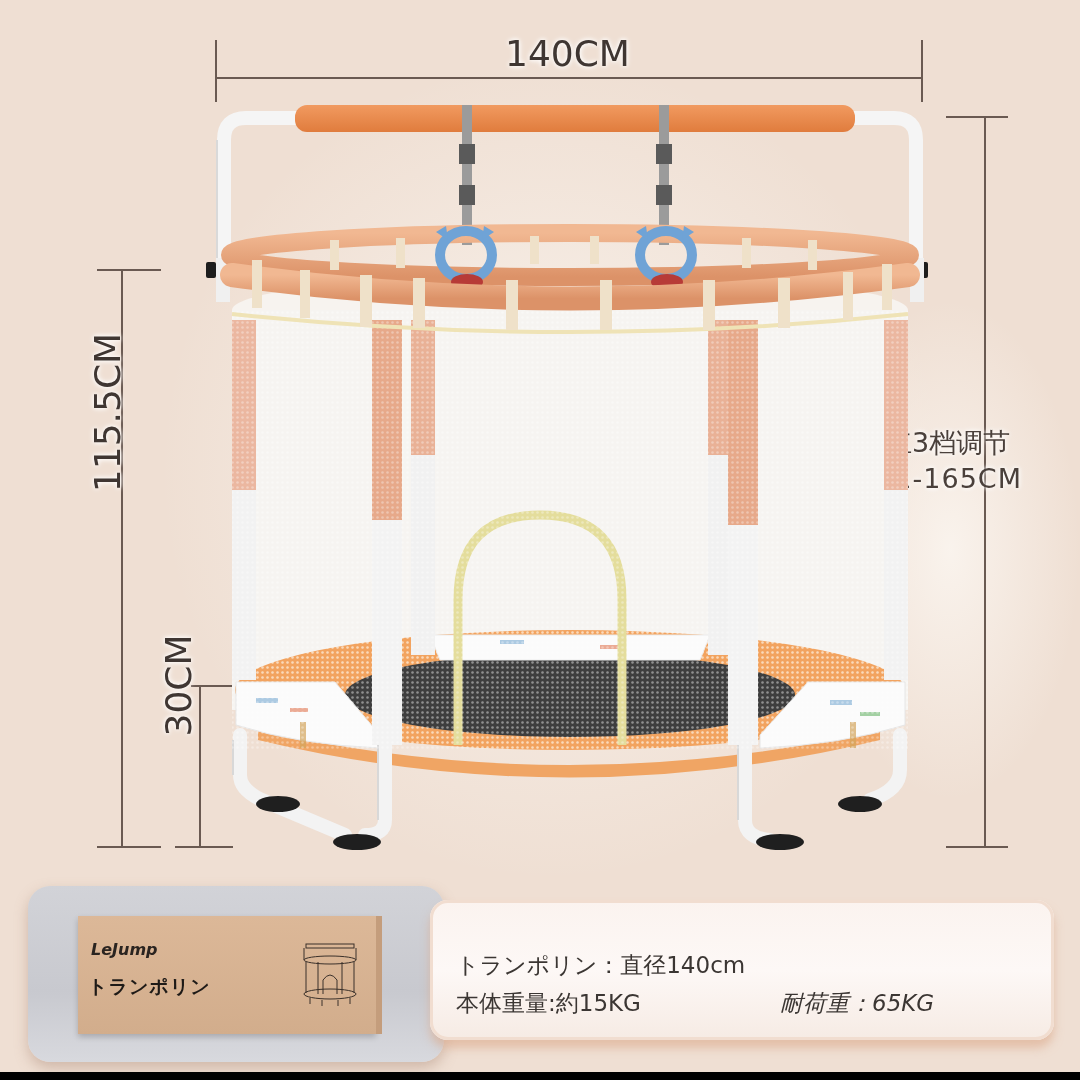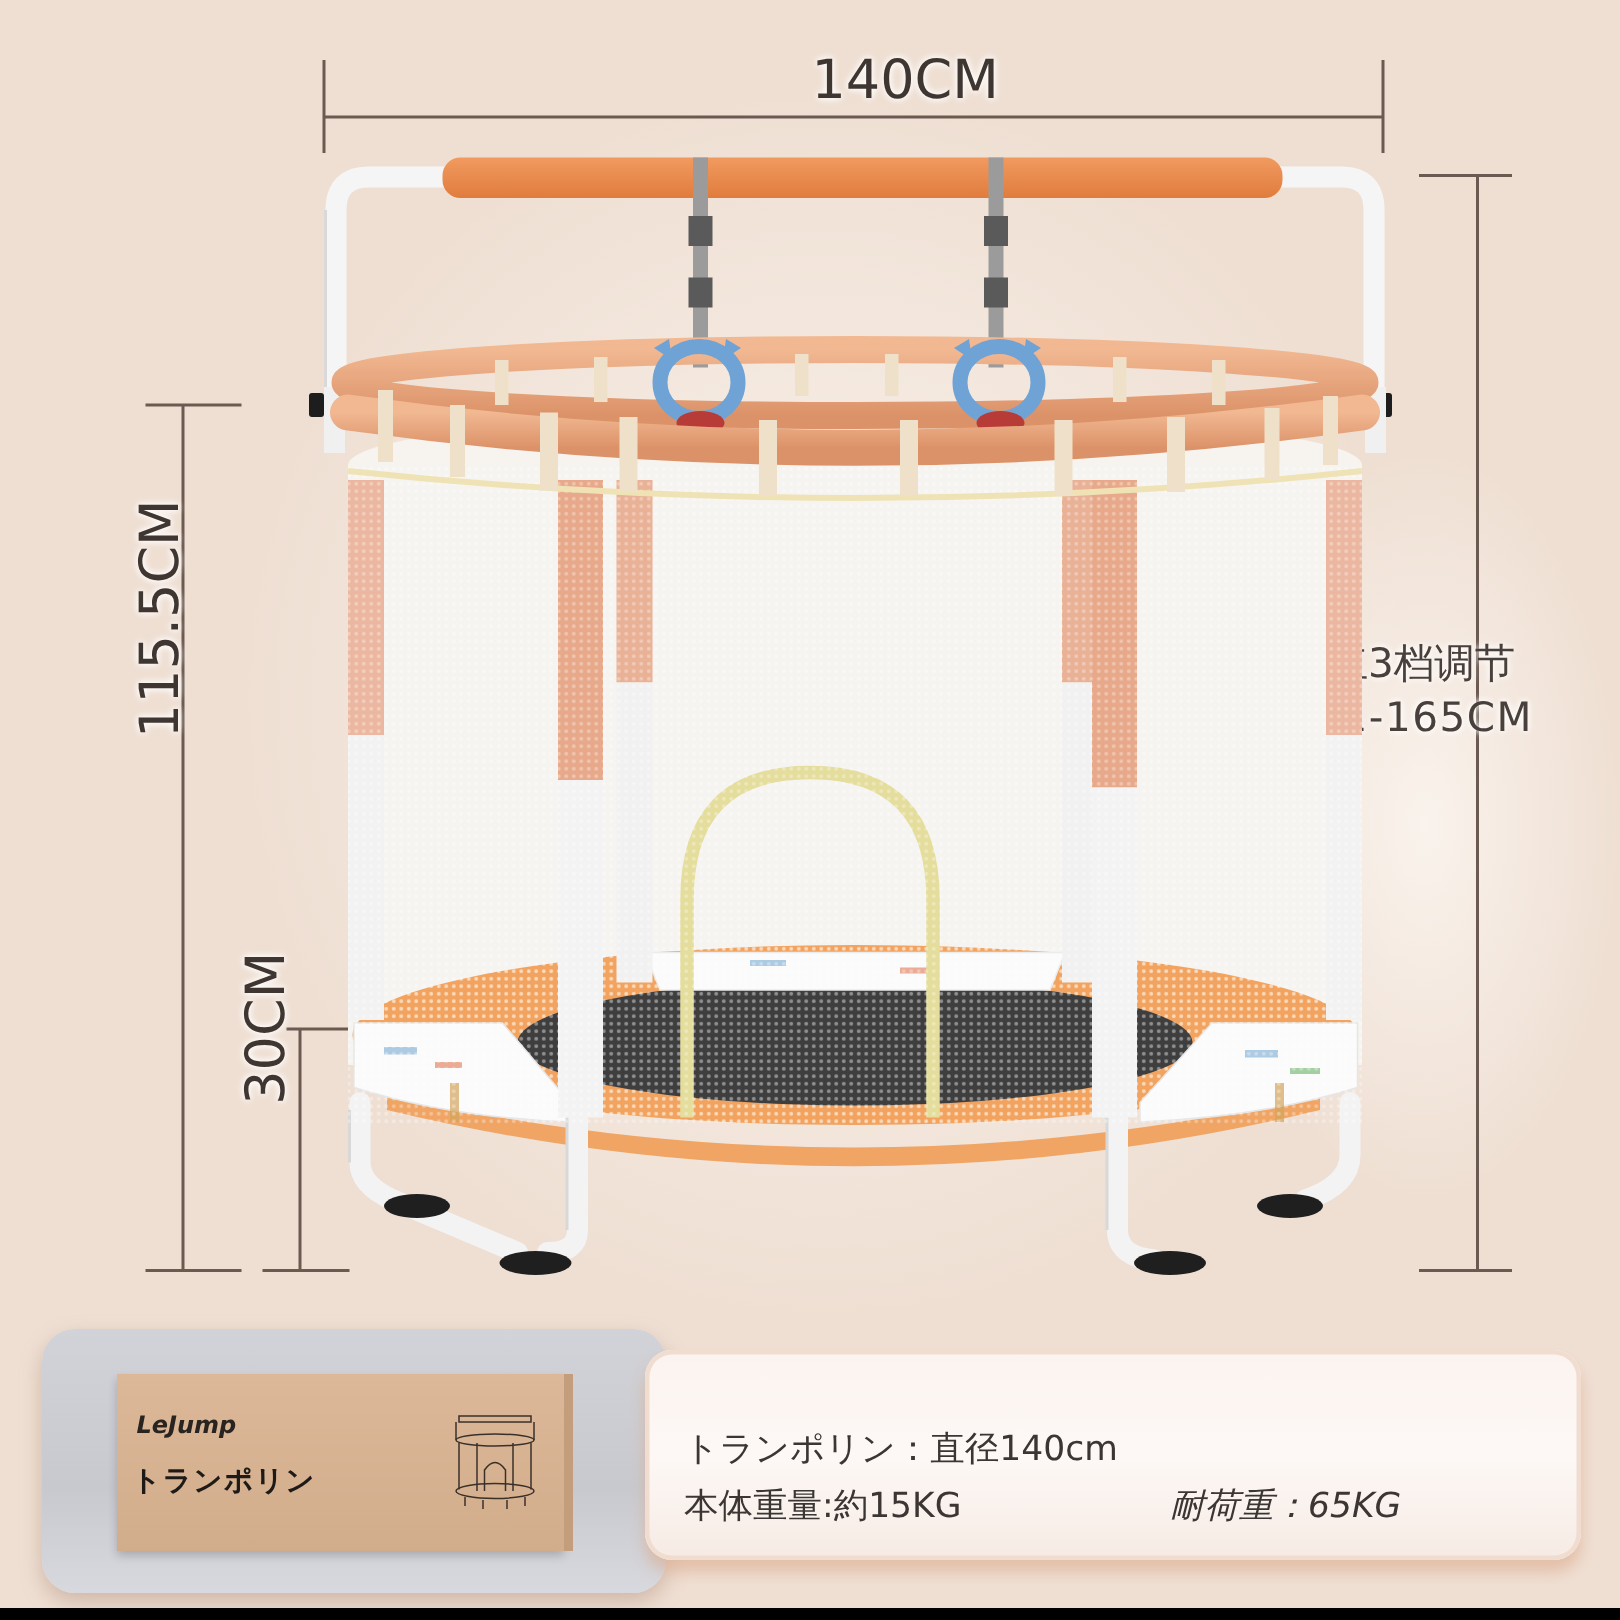--- a/index.html
+++ b/index.html
@@ -53,21 +53,21 @@
 <body>
 
 <div class="stage">
 
   <div class="glow" style="left:160px;top:60px;width:780px;height:820px;"></div>
   <div class="glow" style="left:820px;top:300px;width:260px;height:500px;"></div>
 
   <div class="dim-line" style="left:216px;top:77px;width:706px;height:2px;"></div>
   <div class="dim-line" style="left:215px;top:40px;width:2px;height:62px;"></div>
   <div class="dim-line" style="left:921px;top:40px;width:2px;height:62px;"></div>
-  <div class="dim-text" style="left:505px;top:33px;margin-left:36px;">140CM</div>
+  <div class="dim-text" style="left:505px;top:33px;">140CM</div>
 
   <div class="dim-line" style="left:121px;top:270px;width:2px;height:577px;"></div>
   <div class="dim-line" style="left:97px;top:269px;width:64px;height:2px;"></div>
   <div class="dim-line" style="left:97px;top:846px;width:64px;height:2px;"></div>
   <div class="dim-text vert" style="left:7px;top:392px;width:200px;text-align:center;">115.5CM</div>
 
   <div class="dim-line" style="left:199px;top:686px;width:2px;height:161px;"></div>
   <div class="dim-line" style="left:191px;top:685px;width:42px;height:2px;"></div>
   <div class="dim-line" style="left:175px;top:846px;width:58px;height:2px;"></div>
   <div class="dim-text vert" style="left:118px;top:665px;width:120px;text-align:center;">30CM</div>

